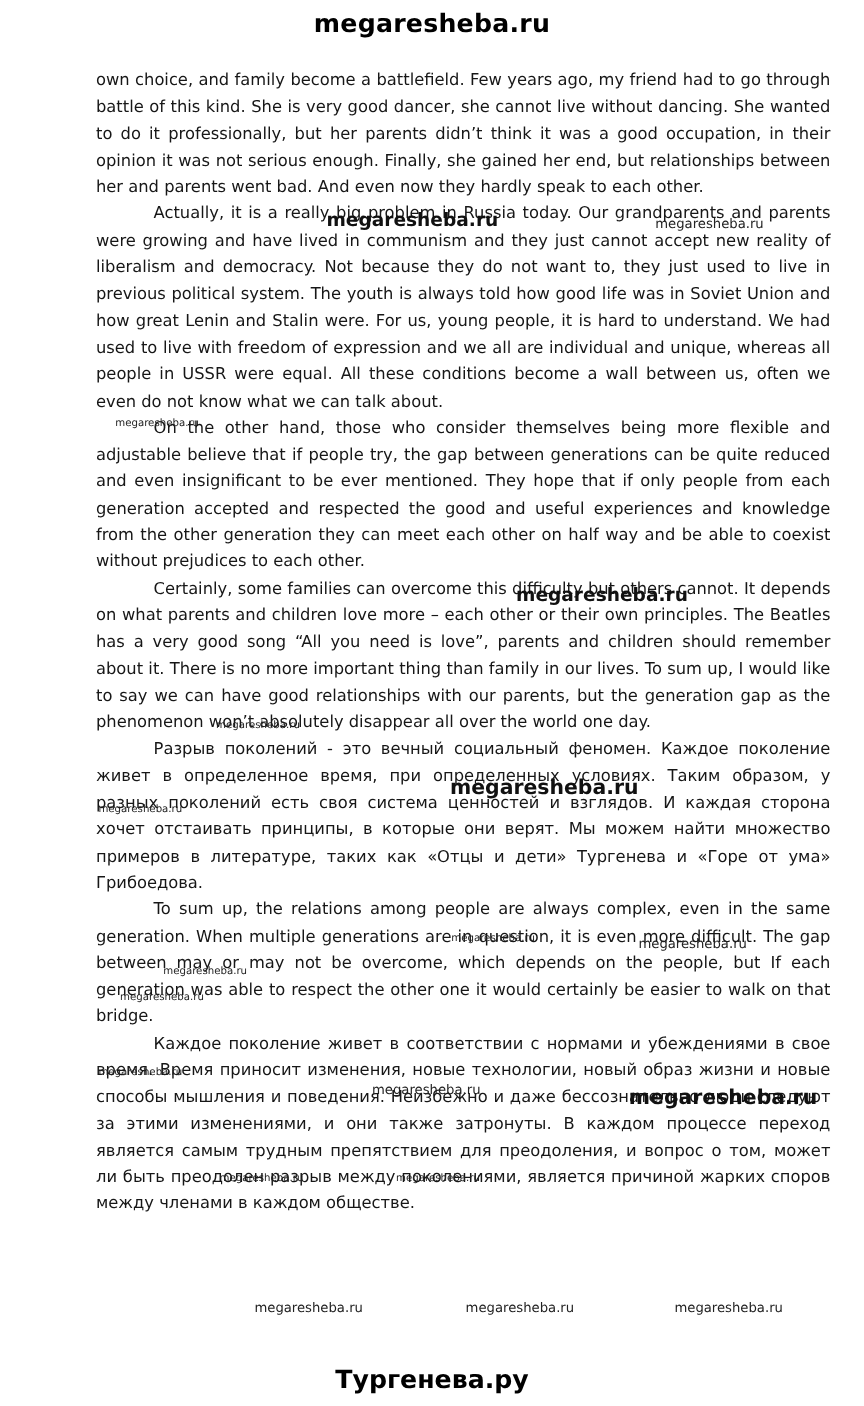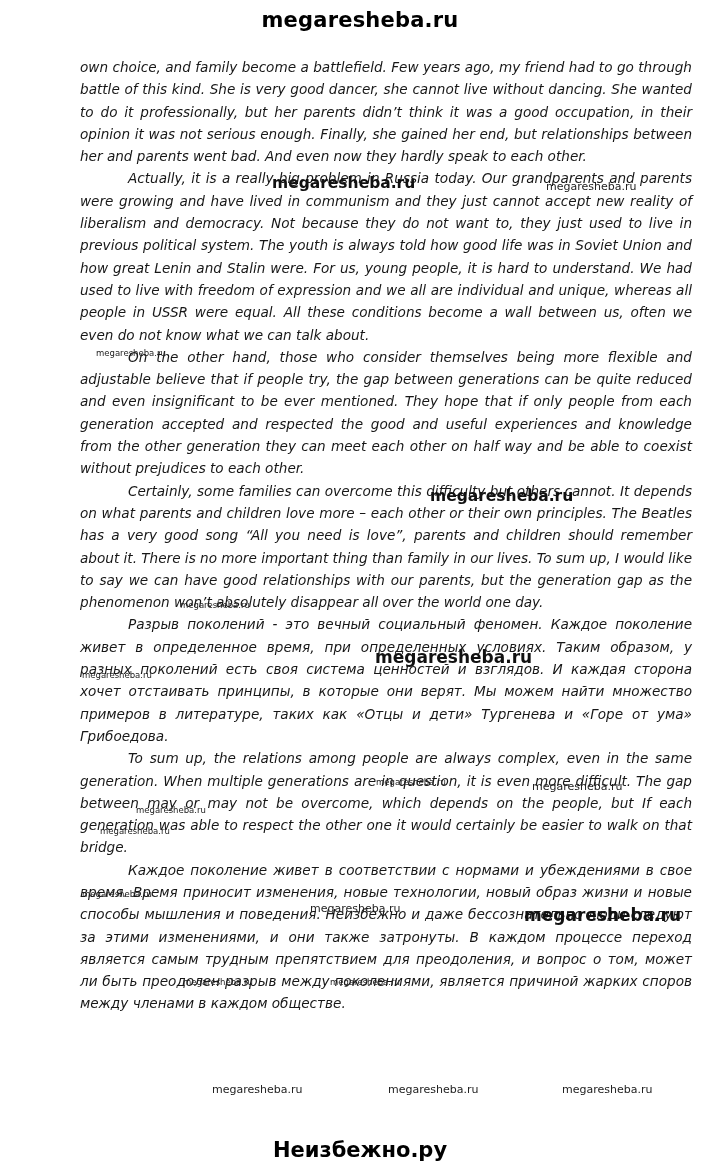--- a/index.html
+++ b/index.html
@@ -44,21 +44,20 @@
     left: 80px;
     top: 56px;
     width: 612px;
     font-size: 13.6px;
     line-height: 22.3px;
     text-align: justify;
     color: #171717;
   }
   .content p {
     margin: 0;
-    font-style: italic;
   }
   .indent {
     text-indent: 48px;
   }
   .wm {
     position: absolute;
     color: #2a2a2a;
     font-family: "DejaVu Sans", sans-serif;
     white-space: nowrap;
     pointer-events: none;
@@ -114,15 +113,15 @@
       <div class="wm wm-sm" style="left: 82px; top: 889px;">megaresheba.ru</div>
       <div class="wm wm-md" style="left: 310px; top: 902px;">megaresheba.ru</div>
       <div class="wm wm-xl" style="left: 524px; top: 905px;">megaresheba.ru</div>
       <div class="wm wm-sm" style="left: 183px; top: 977px;">megaresheba.ru</div>
       <div class="wm wm-sm" style="left: 330px; top: 977px;">megaresheba.ru</div>
       <div class="wm wm-md" style="left: 212px; top: 1083px;">megaresheba.ru</div>
       <div class="wm wm-md" style="left: 388px; top: 1083px;">megaresheba.ru</div>
       <div class="wm wm-md" style="left: 562px; top: 1083px;">megaresheba.ru</div>
     </div>
 
-  <div class="footer-title">Неизбежно.ру</div>
+  <div class="footer-title">Тургенева.ру</div>
 
 </div>
 
 </body></html>

